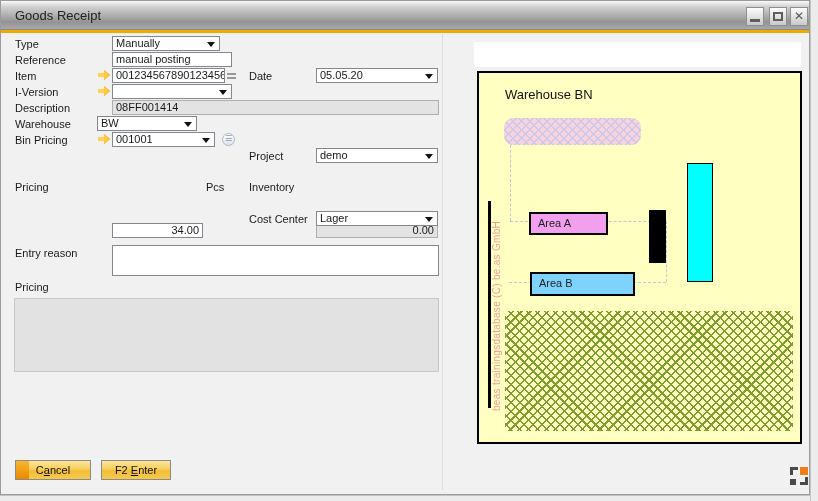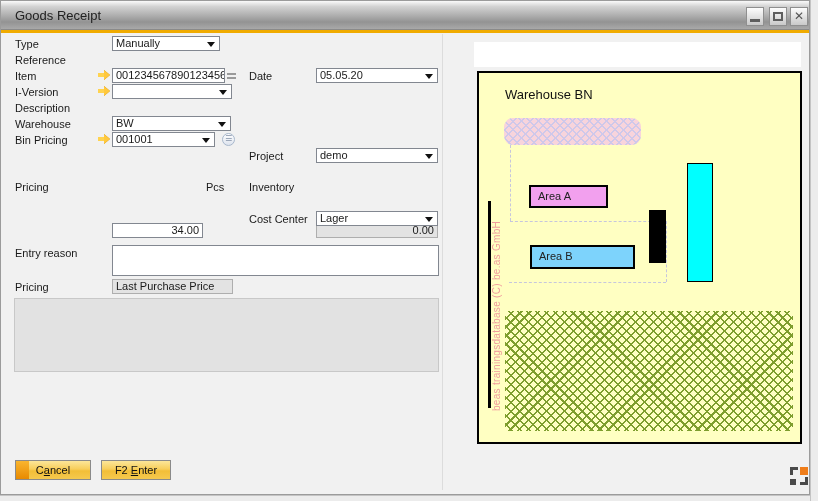--- a/index.html
+++ b/index.html
@@ -80,21 +80,21 @@
   .staging{
     position:absolute;left:25px;top:45px;width:137px;height:27px;border-radius:9px;
     background-color:#F8D4DC;
     background-image:
       repeating-linear-gradient(45deg,transparent 0 4.5px,#CFC8EA 4.5px 6px),
       repeating-linear-gradient(-45deg,transparent 0 4.5px,#CFC8EA 4.5px 6px);
   }
   .dash{position:absolute;}
   .dash.v{width:0;border-left:1px dashed #C6C6DD;}
   .dash.h{height:0;border-top:1px dashed #C6C6DD;}
-  .area{position:absolute;border:2px solid #000;box-sizing:border-box;line-height:19px;padding-left:7px;color:#222;}
+  .area{position:absolute;border:2px solid #000;box-sizing:border-box;line-height:19px;padding-left:7px;color:#222;margin-top:27px;}
   .pillar{position:absolute;}
   .wallbar{position:absolute;left:9px;top:128px;width:3px;height:207px;background:#000;}
   .wm{
     position:absolute;left:12px;top:178px;height:160px;
     writing-mode:vertical-rl;transform:rotate(180deg);
     font-size:10px;white-space:nowrap;letter-spacing:0.3px;
   }
   .hatch{
     position:absolute;left:26px;top:238px;width:288px;height:120px;
     background-image:
@@ -128,20 +128,23 @@
   </div>
   <div class="accent" style="background-color: rgb(240, 171, 0);"></div>
 
   <span class="lbl" style="left:14px;top:37px">Type</span>
   <div class="fld dd" style="left:111px;top:35px;width:108px">
     <span>Manually</span>
     <span class="dda"></span>
   </div>
 
   <span class="lbl" style="left:14px;top:53px">Reference</span>
+  <div class="fld" style="left:111px;top:51px;width:120px">
+    <span>manual posting</span>
+  </div>
 
   <span class="lbl" style="left:14px;top:69px">Item</span>
   <span class="larrow" style="left:96px;top:69px"></span>
   <div class="fld" style="left:111px;top:67px;width:113px">
     <span>001234567890123456790</span>
   </div>
   <span class="eqicon" style="left:226px;top:72px"></span>
 
   <span class="lbl" style="left:248px;top:69px">Date</span>
   <div class="fld dd" style="left:315px;top:67px;width:122px">
@@ -150,23 +153,26 @@
   </div>
 
   <span class="lbl" style="left:14px;top:85px">I-Version</span>
   <span class="larrow" style="left:96px;top:85px"></span>
   <div class="fld dd" style="left:111px;top:83px;width:120px">
     <span></span>
     <span class="dda"></span>
   </div>
 
   <span class="lbl" style="left:14px;top:101px">Description</span>
+  <div class="fld ro" style="left:111px;top:99px;width:327px">
+    <span>08FF001414</span>
+  </div>
 
   <span class="lbl" style="left:14px;top:117px">Warehouse</span>
-  <div class="fld dd" style="left:111px;top:115px;width:119px">
+  <div class="fld dd" style="left:96px;top:115px;width:100px">
     <span>BW</span>
     <span class="dda"></span>
   </div>
 
   <span class="lbl" style="left:14px;top:133px">Bin Pricing</span>
   <span class="larrow" style="left:96px;top:133px"></span>
   <div class="fld dd" style="left:111px;top:131px;width:103px">
     <span>001001</span>
     <span class="dda"></span>
   </div>
@@ -192,23 +198,20 @@
   <span class="lbl" style="left:248px;top:212px">Cost Center</span>
   <div class="fld dd" style="left:315px;top:210px;width:122px">
     <span>Lager</span>
     <span class="dda"></span>
   </div>
 
   <span class="lbl" style="left:14px;top:246px">Entry reason</span>
   <textarea class="fld" style="left: 111px; top: 244px; width: 327px; height: 31px;" value=""></textarea>
 
   <span class="lbl" style="left:14px;top:280px">Pricing</span>
-  <div class="fld ro" style="left:111px;top:278px;width:121px">
-    <span>Last Purchase Price</span>
-  </div>
 
   <div class="panel-gray"></div>
   <div class="divider"></div>
 
   <div class="btn" style="left:14px;top:459px;width:76px">
     <span class="stripe"></span>
     <span>C</span><u>a</u><span>ncel</span>
   </div>
   <div class="btn" style="left:100px;top:459px;width:70px">
     <span>F2 </span><u>E</u><span>nter</span>

